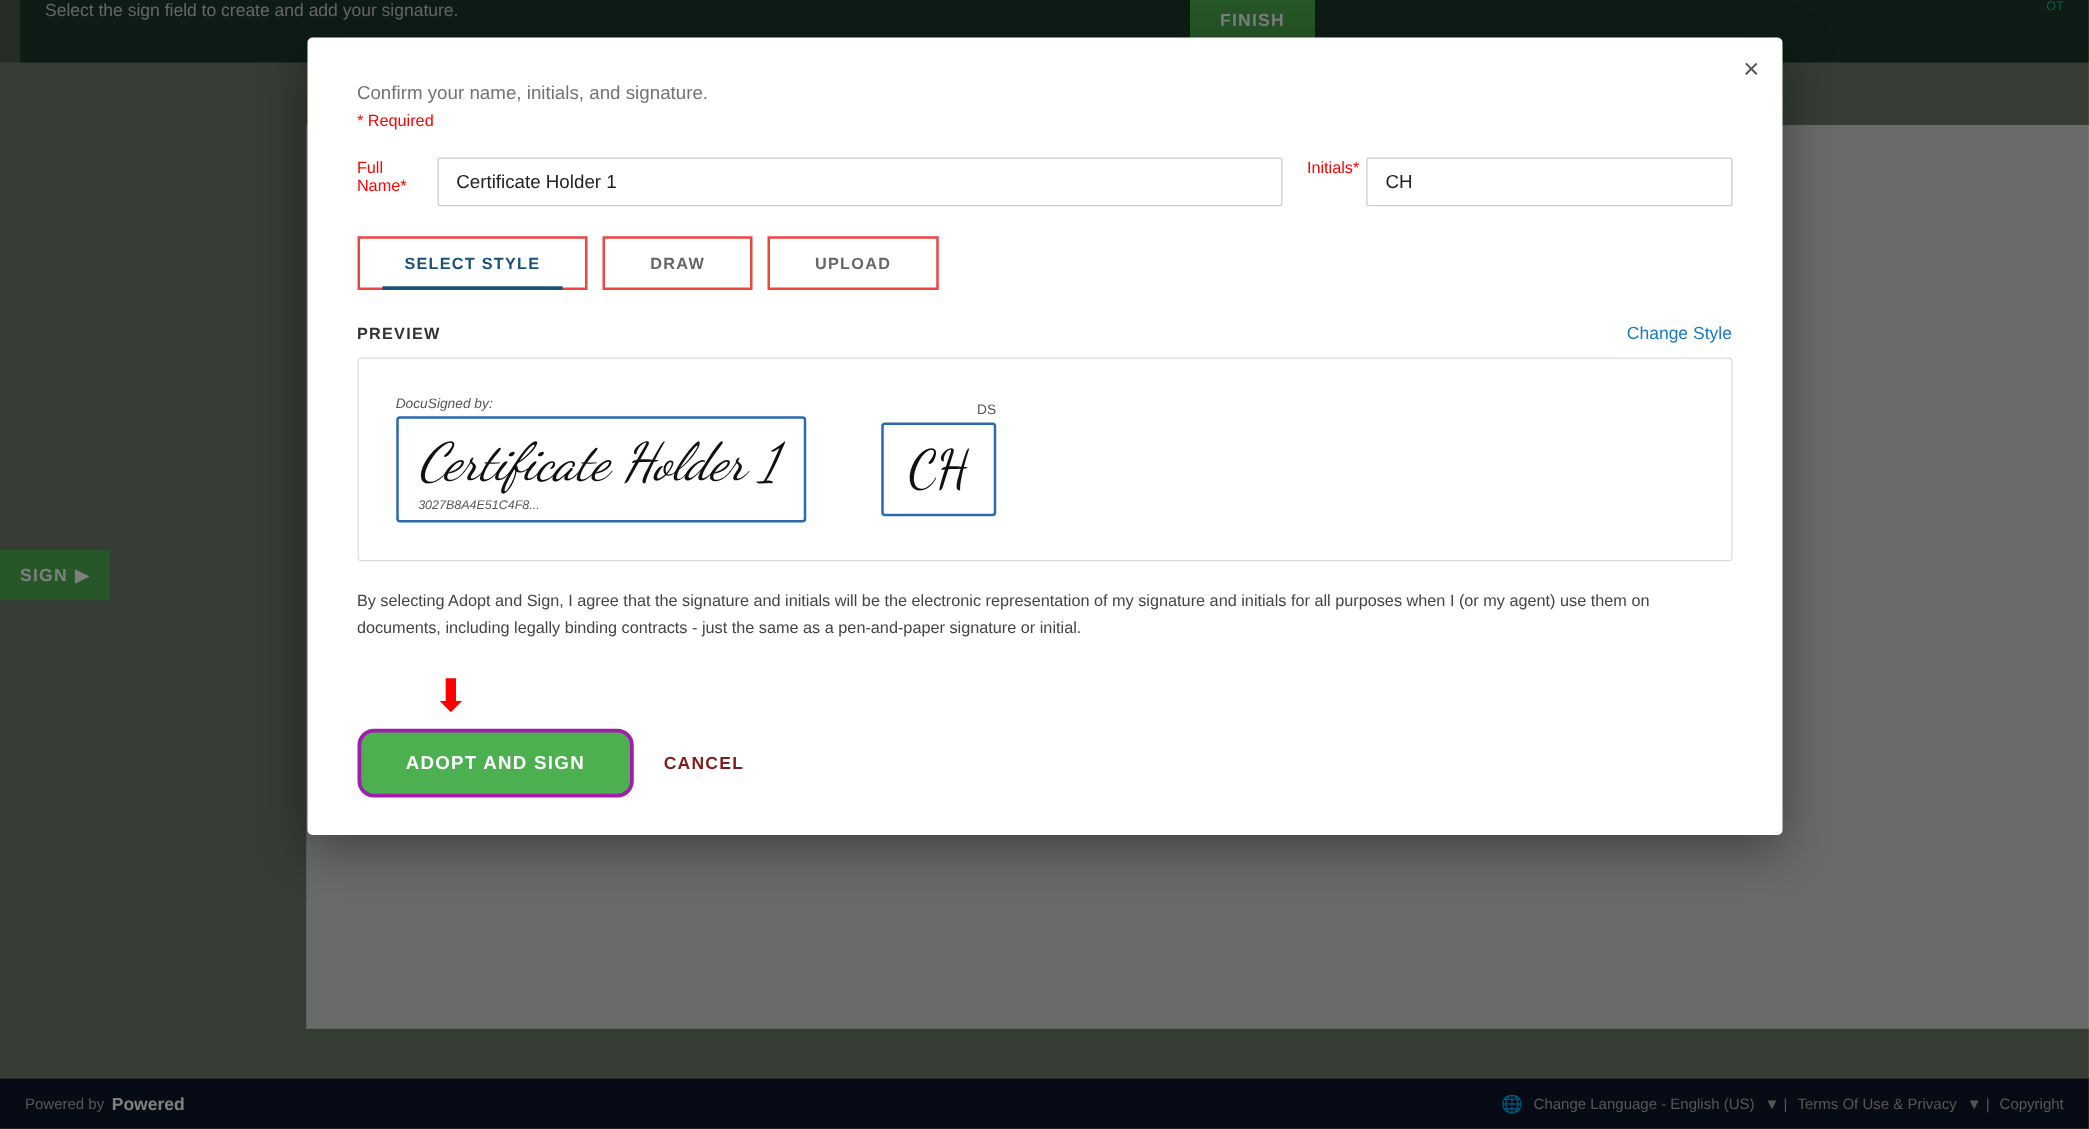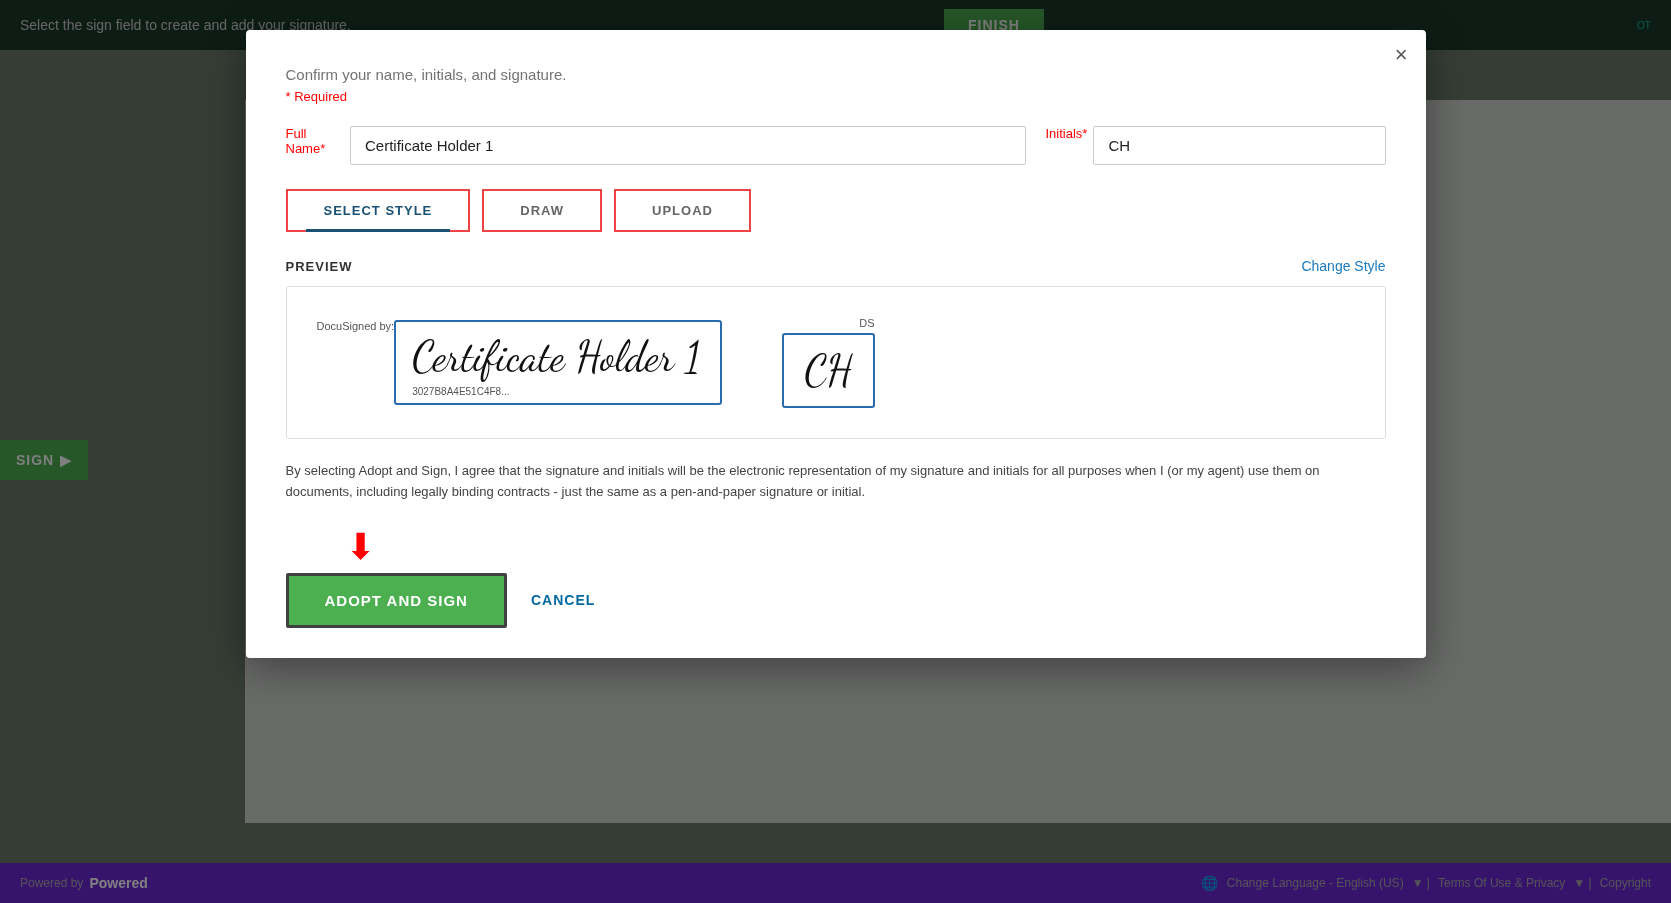--- a/index.html
+++ b/index.html
@@ -8,25 +8,25 @@
       background: #4a5a4a;
       width: 1671px;
       height: 903px;
       overflow: hidden;
       position: relative;
     }
 
     
     .top-bar {
       position: absolute;
-      top: 0; left: 0; right: 0;
+      top: 0; left: 16px; right: 0;
       height: 50px;
       background: #1a3a2a;
       display: flex;
-      align-items: center;
+      align-items: flex-start;
       justify-content: space-between;
       padding: 0 20px;
       z-index: 1;
     }
     .top-bar-text {
       color: #ccc;
       font-size: 14px;
     }
     .finish-btn {
       background: #4CAF50;
@@ -85,21 +85,21 @@
       font-size: 13px;
       color: #555;
       line-height: 1.6;
     }
 
     
     .bottom-bar {
       position: absolute;
       bottom: 0; left: 0; right: 0;
       height: 40px;
-      background: #6d28d9;
+      background: #0f172a;
       display: flex;
       justify-content: space-between;
       padding: 0 20px;
       z-index: 10;
     }
     .powered-by {
       color: #aaa;
       font-size: 12px;
       display: flex;
       align-items: center;
@@ -277,21 +277,22 @@
       padding: 30px 30px;
       display: flex;
       gap: 60px;
       align-items: center;
       margin-bottom: 22px;
       min-height: 130px;
     }
 
     .sig-block {
       display: flex;
-      flex-direction: row;
+      flex-direction: column;
+      font-style: italic;
     }
     .sig-label-top {
       font-size: 11px;
       color: #555;
       margin-bottom: 4px;
     }
     .sig-border-box {
       border: 2px solid #2a6aad;
       border-radius: 3px;
       padding: 10px 20px 6px 16px;
@@ -343,33 +344,33 @@
     
     .actions-row {
       display: flex;
       align-items: center;
       gap: 24px;
     }
 
     .adopt-sign-btn {
       background: #4CAF50;
       color: white;
-      border: 3px solid #404040;
+      border: 3px solid #a21caf;
       padding: 16px 36px;
       font-size: 15px;
       font-weight: bold;
       letter-spacing: 1px;
       cursor: pointer;
-      border-radius: 2px;
+      border-radius: 13px;
     }
 
     .cancel-btn {
       background: none;
       border: none;
-      color: #0369a1;
+      color: #7f1d1d;
       font-size: 14px;
       font-weight: bold;
       letter-spacing: 1px;
       cursor: pointer;
     }
 
     
     .red-arrow {
       color: red;
       font-size: 36px;

